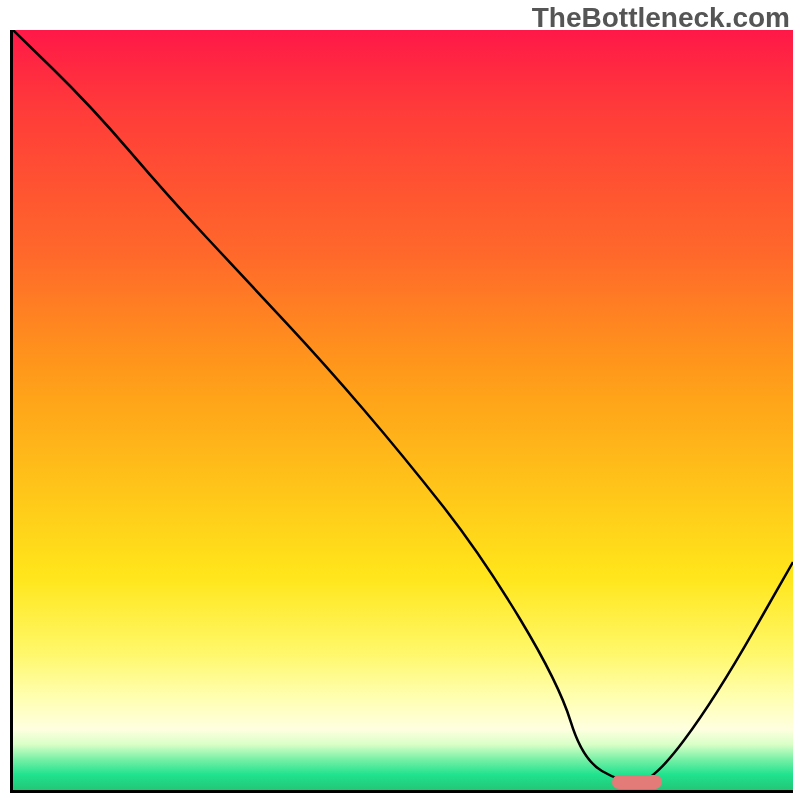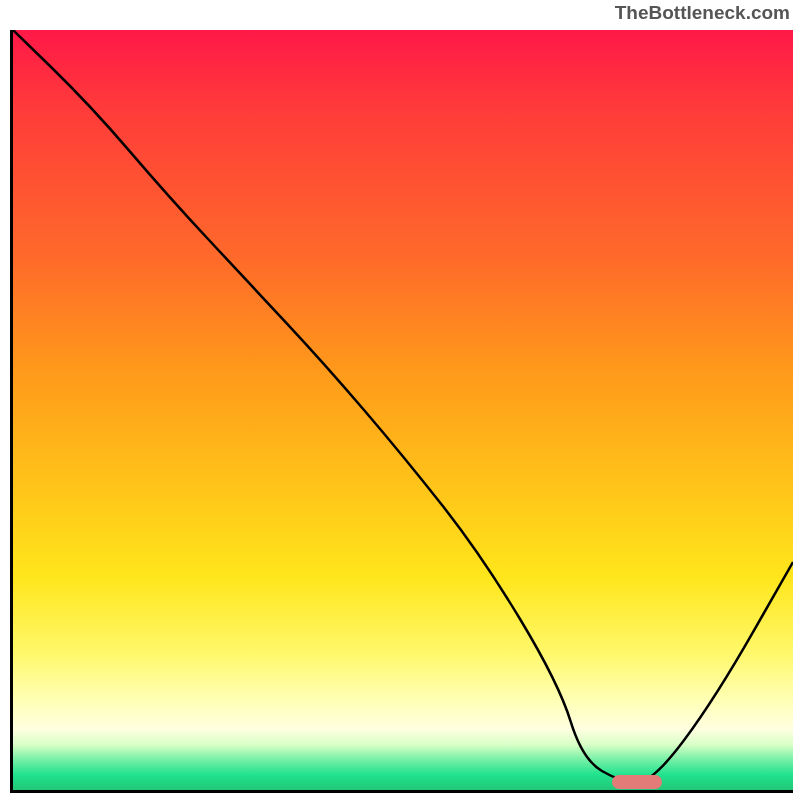--- a/index.html
+++ b/index.html
@@ -12,21 +12,21 @@
   }
   .container {
     position: relative;
     width: 800px;
     height: 800px;
   }
   .watermark {
     position: absolute;
     top: 2px;
     right: 10px;
-    font-size: 19px;
+    font-size: 28px;
     font-weight: bold;
     color: #555555;
     z-index: 10;
   }
   .plot {
     position: absolute;
     left: 10px;
     top: 30px;
     width: 780px;
     height: 760px;

